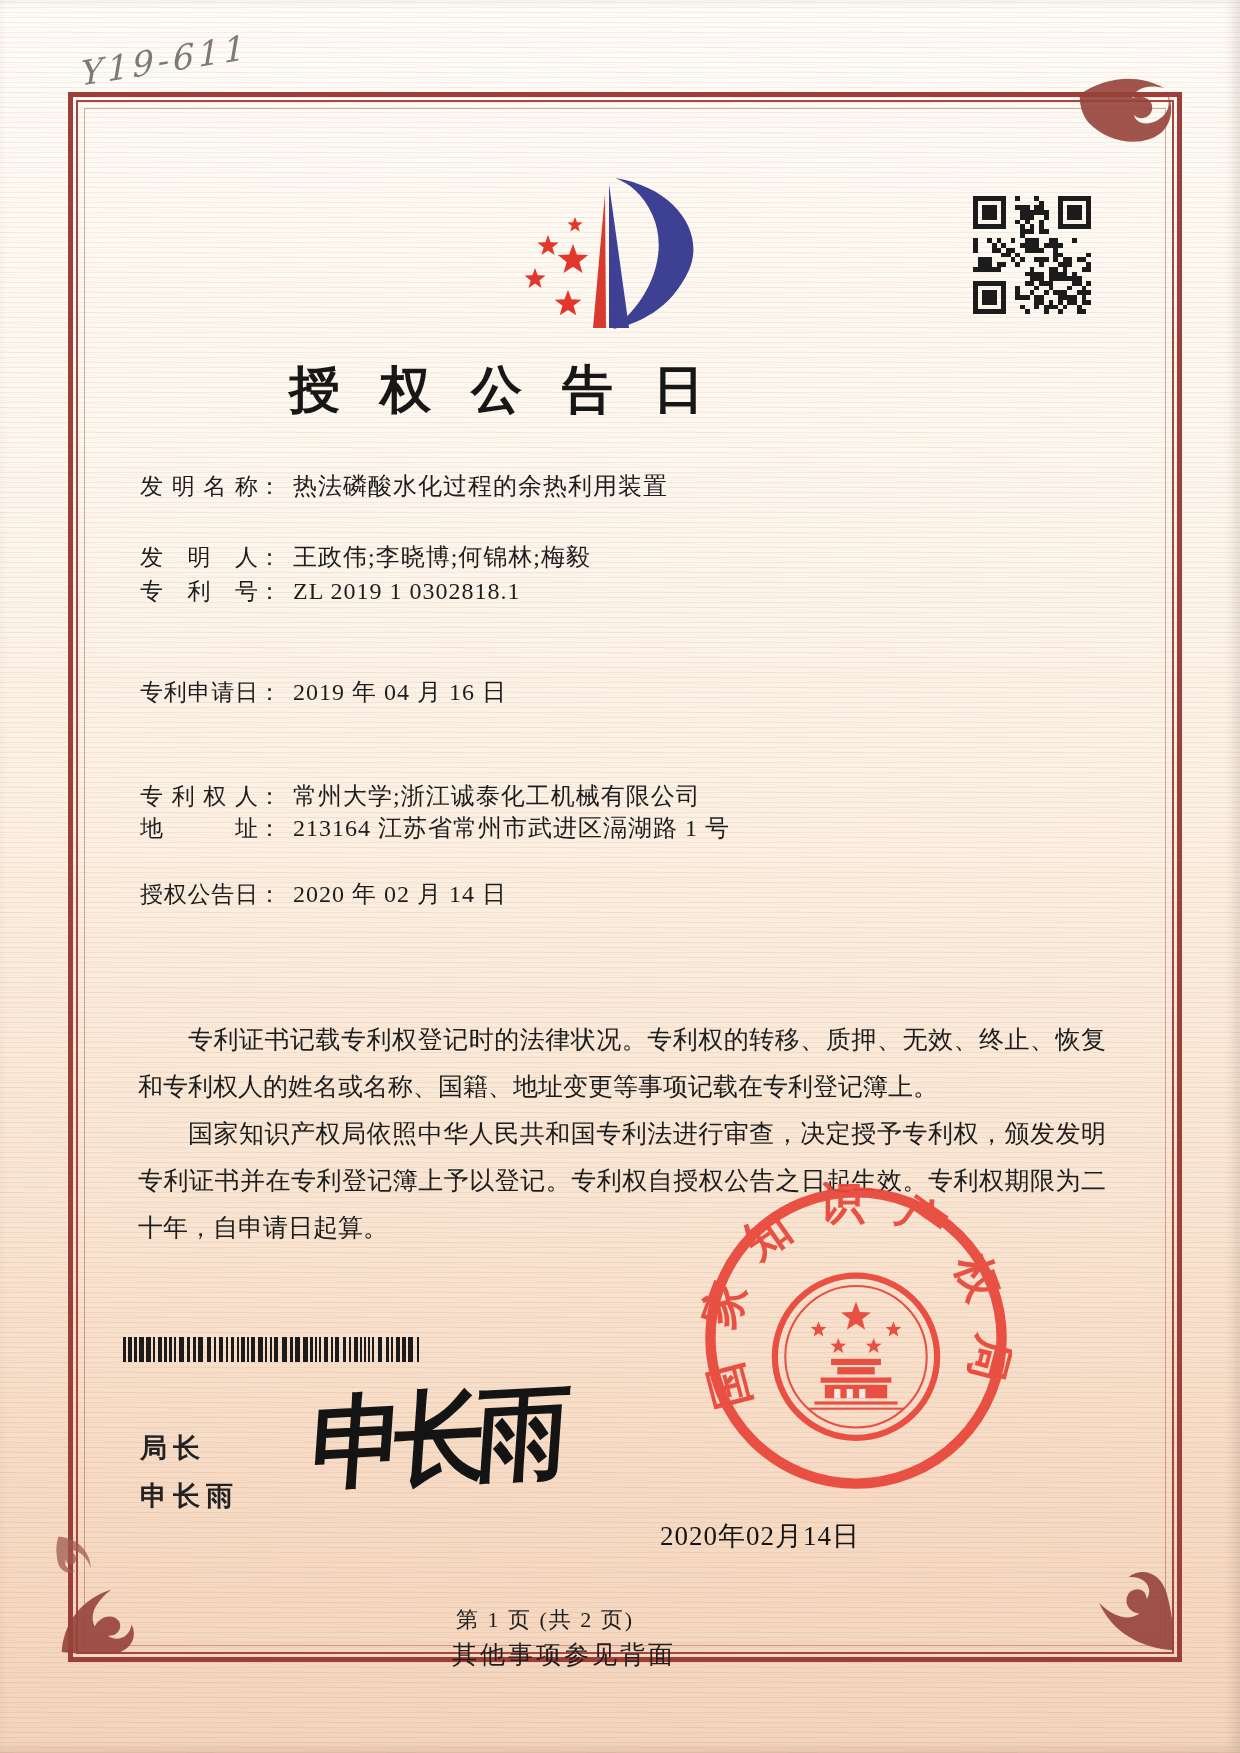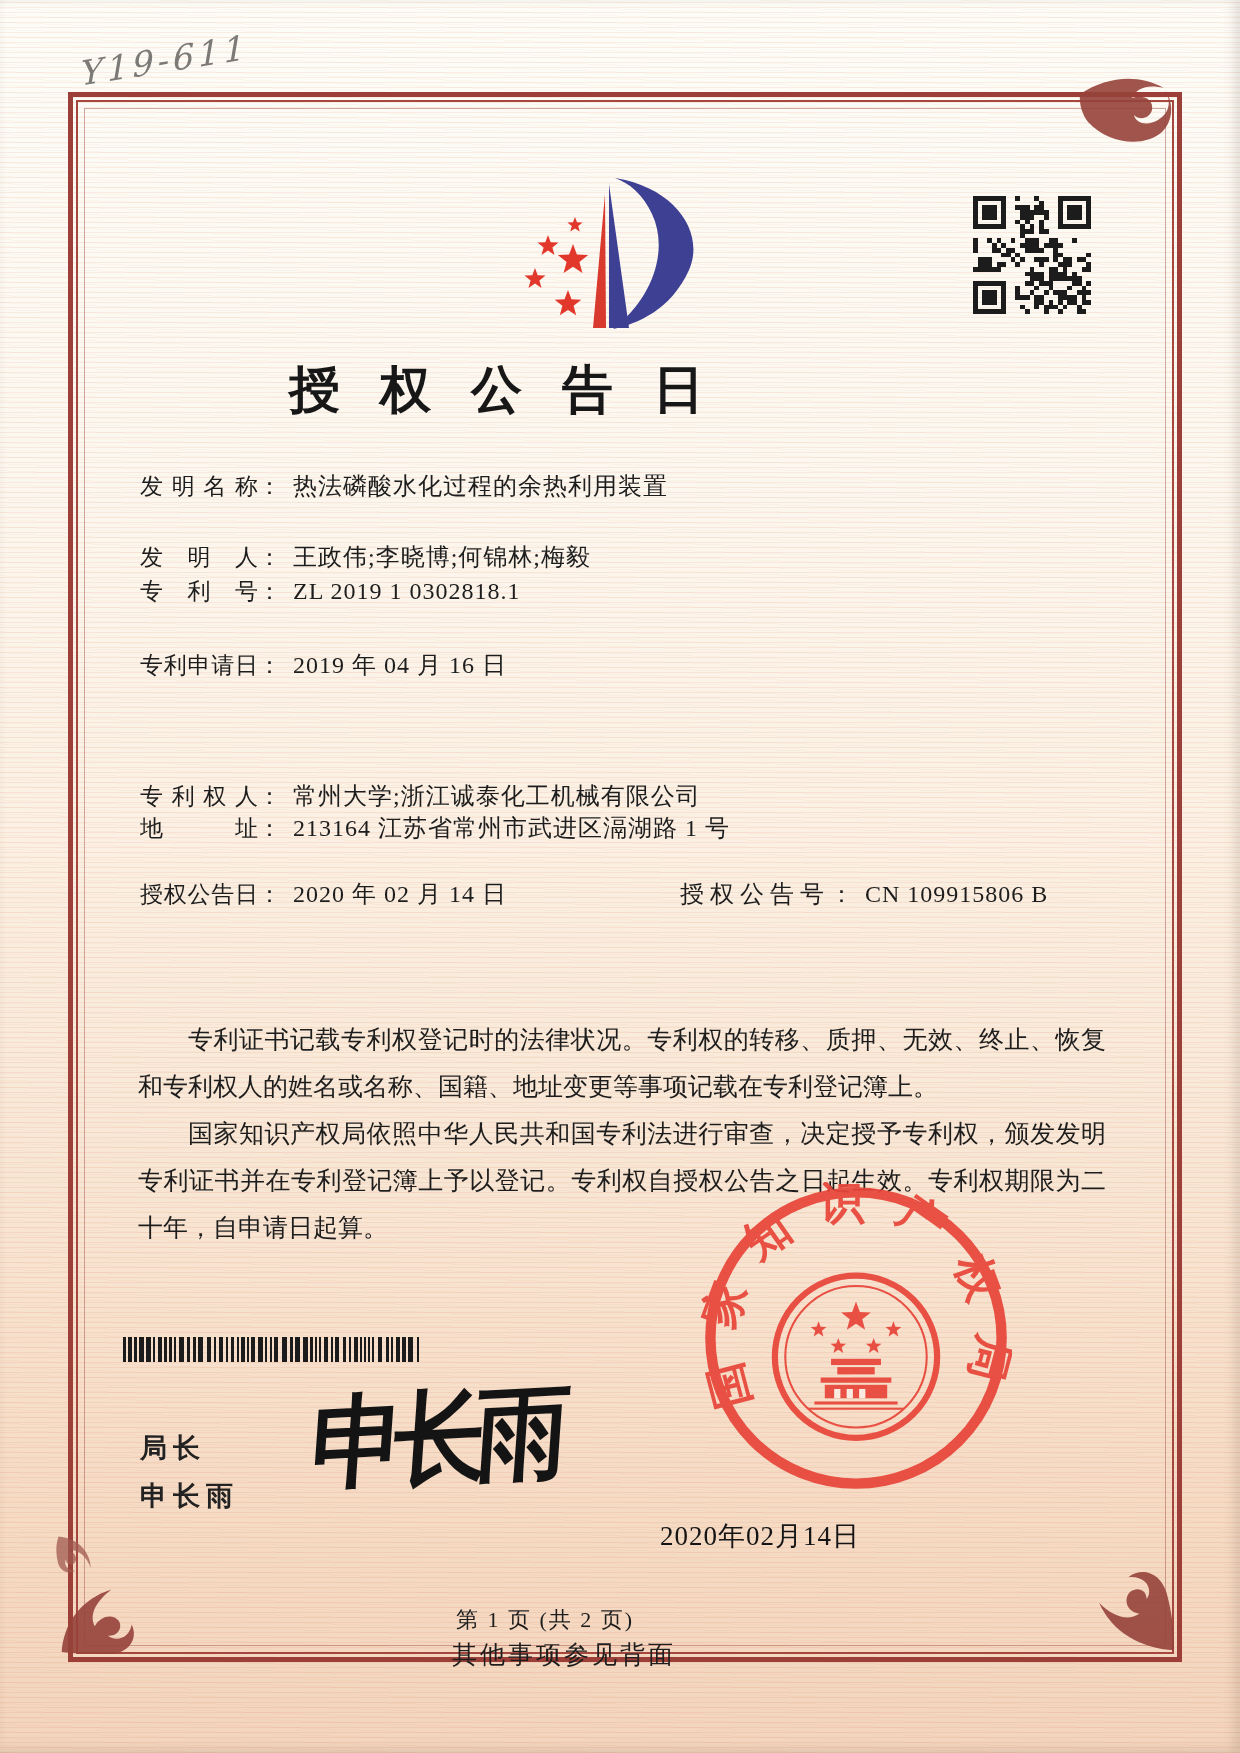--- a/index.html
+++ b/index.html
@@ -376,34 +376,31 @@
 
   <div class="frow" style="top:541px;">
     <span class="flabel">发明人</span><span class="colon">：</span><span class="fvalue">王政伟;李晓博;何锦林;梅毅</span>
   </div>
   <div class="frow" style="top:470px;">
     <span class="flabel">发明名称</span><span class="colon">：</span><span class="fvalue">热法磷酸水化过程的余热利用装置</span>
   </div>
   <div class="frow" style="top:576px;">
     <span class="flabel">专利号</span><span class="colon">：</span><span class="fvalue">ZL 2019 1 0302818.1</span>
   </div>
-  <div class="frow" style="top:649px;">
+  <div class="frow" style="top:676px;">
     <span class="flabel">专利申请日</span><span class="colon">：</span><span class="fvalue">2019 年 04 月 16 日</span>
   </div>
   <div class="frow" style="top:780px;">
     <span class="flabel">专利权人</span><span class="colon">：</span><span class="fvalue">常州大学;浙江诚泰化工机械有限公司</span>
   </div>
   <div class="frow" style="top:812px;">
     <span class="flabel">地址</span><span class="colon">：</span><span class="fvalue">213164 江苏省常州市武进区滆湖路 1 号</span>
   </div>
   <div class="frow" style="top:878px;width:968px;">
     <span class="flabel">授权公告日</span><span class="colon">：</span><span class="fvalue">2020 年 02 月 14 日</span>
-    <span class="grant2">
-      <span style="font-size:24px;letter-spacing:6px;">授权公告号</span><span class="colon">：</span><span class="fvalue">CN 109915806 B</span>
-    </span>
   </div>
 
   <div class="paras">
     <p>专利证书记载专利权登记时的法律状况。专利权的转移、质押、无效、终止、恢复和专利权人的姓名或名称、国籍、地址变更等事项记载在专利登记簿上。</p>
     <p>国家知识产权局依照中华人民共和国专利法进行审查，决定授予专利权，颁发发明专利证书并在专利登记簿上予以登记。专利权自授权公告之日起生效。专利权期限为二十年，自申请日起算。</p>
   </div>
 
   <div class="barcode" id="barcode">
       <div style="width: 3px; margin-right: 2px;"></div>
       <div style="width: 4px; margin-right: 2px;"></div>

